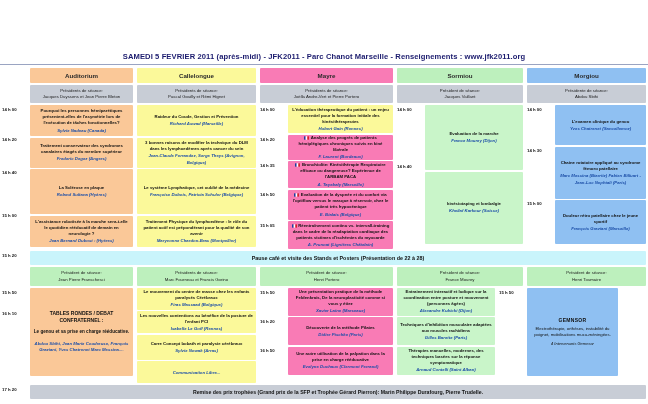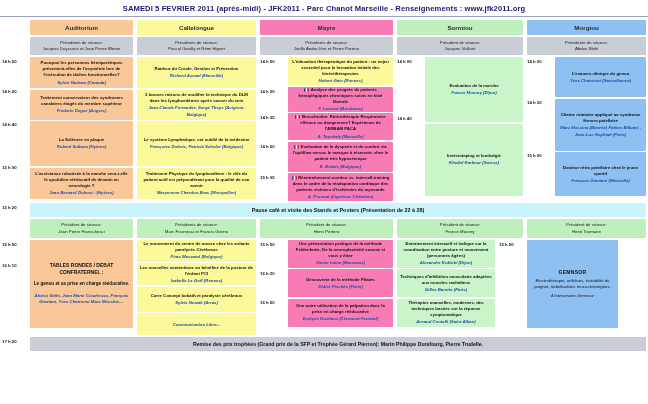--- a/index.html
+++ b/index.html
@@ -18,20 +18,21 @@
 
   
   .title-bar {
     width: 648px;
     text-align: center;
     font-size: 7.6px;
     font-weight: bold;
     color: #1b1b6e;
     padding: 4px 0 3px 0;
     letter-spacing: 0.1px;
+    margin-top: 48px;
   }
   .rule {
     width: 648px;
     height: 1px;
     background: #9aa4c2;
   }
   .row { display: flex; width: 648px; align-items: stretch; }
 
   .timecol {
     width: 28px;

